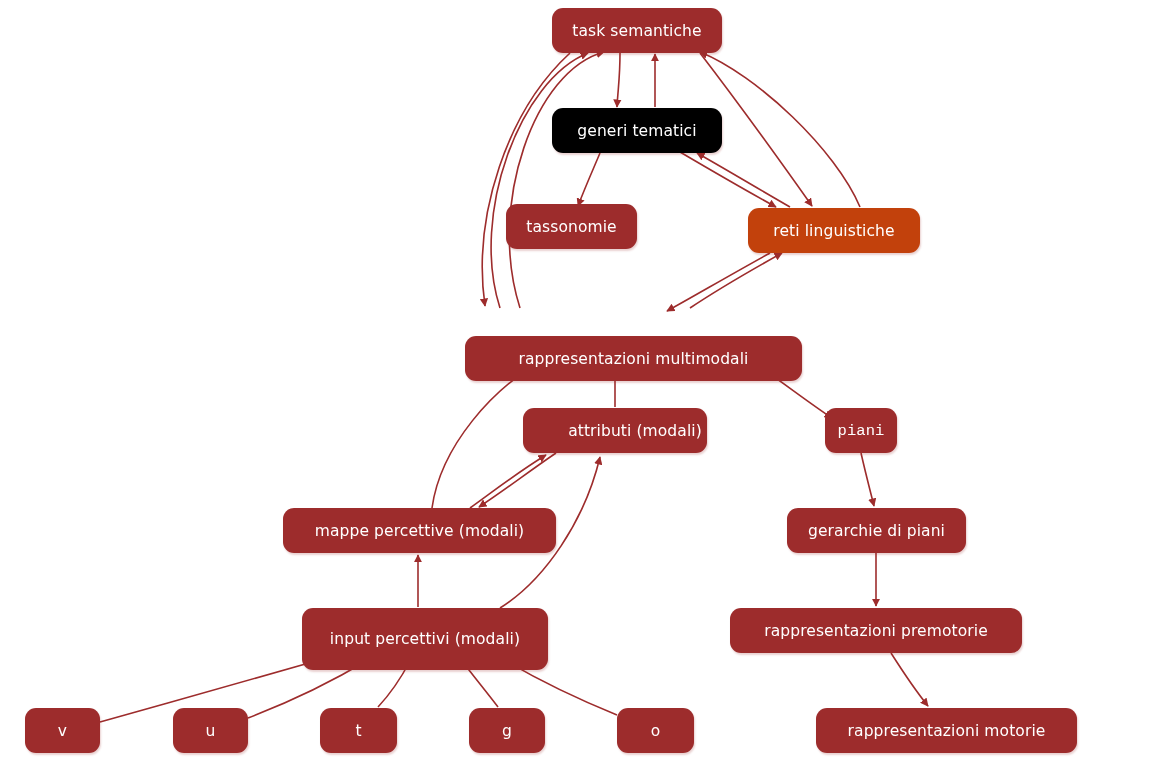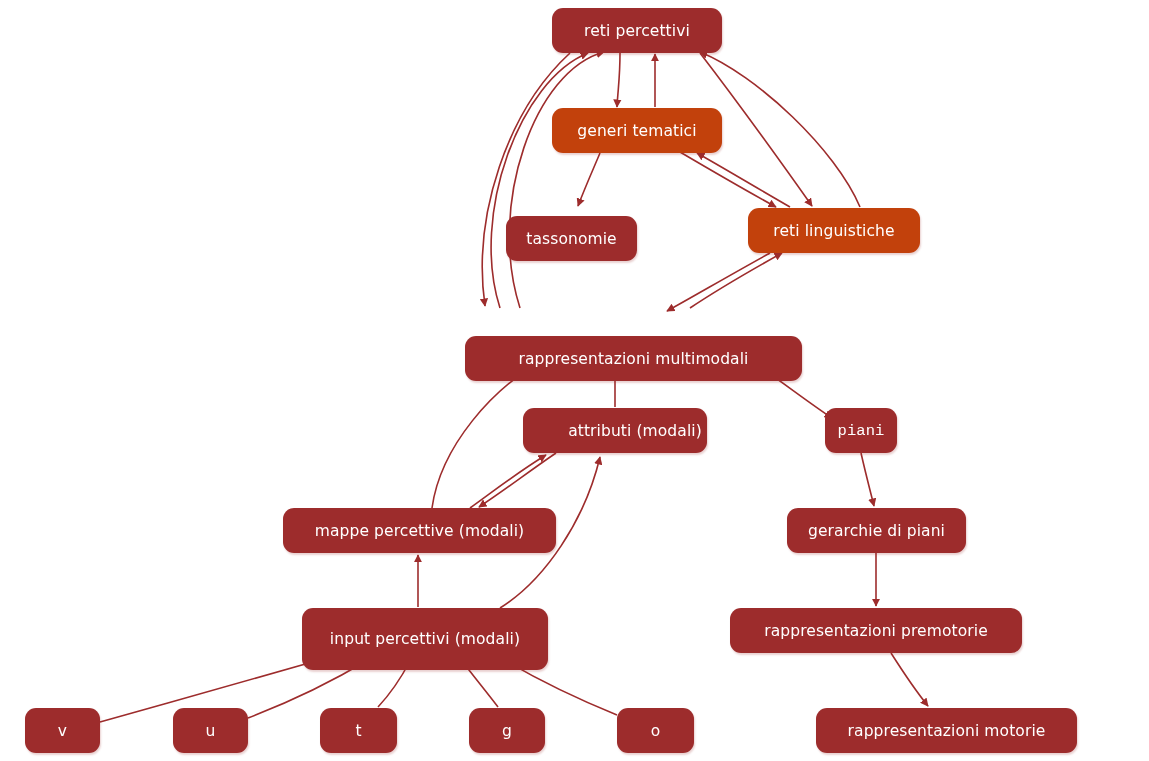--- a/index.html
+++ b/index.html
@@ -47,26 +47,26 @@
         <path d="M 891,653 C 905,675 915,690 928,706" fill="none" stroke="#9d2c2c" stroke-width="1.6" marker-end="url(#arrow)"></path>
         <path d="M 100,722 C 180,700 275,672 330,657" fill="none" stroke="#9d2c2c" stroke-width="1.6" marker-end="url(#arrow)"></path>
         <path d="M 248,718 C 300,698 338,678 368,660" fill="none" stroke="#9d2c2c" stroke-width="1.6" marker-end="url(#arrow)"></path>
         <path d="M 378,707 C 392,692 400,680 410,661" fill="none" stroke="#9d2c2c" stroke-width="1.6" marker-end="url(#arrow)"></path>
         <path d="M 498,707 C 485,690 475,678 462,661" fill="none" stroke="#9d2c2c" stroke-width="1.6" marker-end="url(#arrow)"></path>
         <path d="M 617,715 C 580,700 535,678 506,661" fill="none" stroke="#9d2c2c" stroke-width="1.6" marker-end="url(#arrow)"></path>
       </g>
   </svg>
   <div id="node-layer">
       <div class="node" style="left: 552px; top: 8px; width: 170px; height: 45px; background: rgb(157, 44, 44); color: rgb(255, 255, 255);">
-        <span>reti percettivi</span>
+        <span>task semantiche</span>
       </div>
-      <div class="node" style="left: 552px; top: 108px; width: 170px; height: 45px; background: #c2410c; color: rgb(255, 255, 255);">
+      <div class="node" style="left: 552px; top: 108px; width: 170px; height: 45px; background: #000000; color: rgb(255, 255, 255);">
         <span>generi tematici</span>
       </div>
-      <div class="node" style="left: 506px; top: 216px; width: 131px; height: 45px; background: rgb(157, 44, 44); color: rgb(255, 255, 255);">
+      <div class="node" style="left: 506px; top: 204px; width: 131px; height: 45px; background: rgb(157, 44, 44); color: rgb(255, 255, 255);">
         <span>tassonomie</span>
       </div>
       <div class="node" style="left: 748px; top: 208px; width: 172px; height: 45px; background: #c2410c; color: rgb(255, 255, 255);">
         <span>reti linguistiche</span>
       </div>
       <div class="node" style="left: 465px; top: 308px; width: 337px; height: 45px; background: rgb(157, 44, 44); color: rgb(255, 255, 255); margin-top: 28px;">
         <span>rappresentazioni multimodali</span>
       </div>
       <div class="node" style="left: 523px; top: 408px; width: 184px; height: 45px; background: rgb(157, 44, 44); color: rgb(255, 255, 255); padding-left: 40px;">
         <span>attributi (modali)</span>

